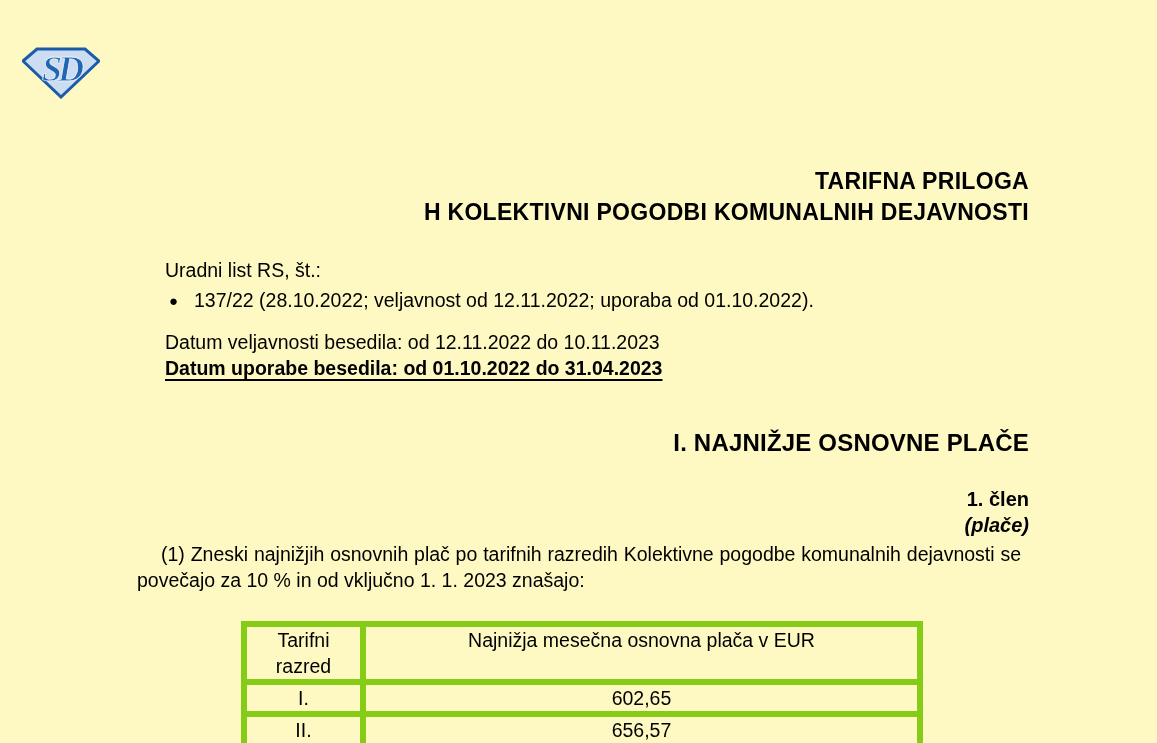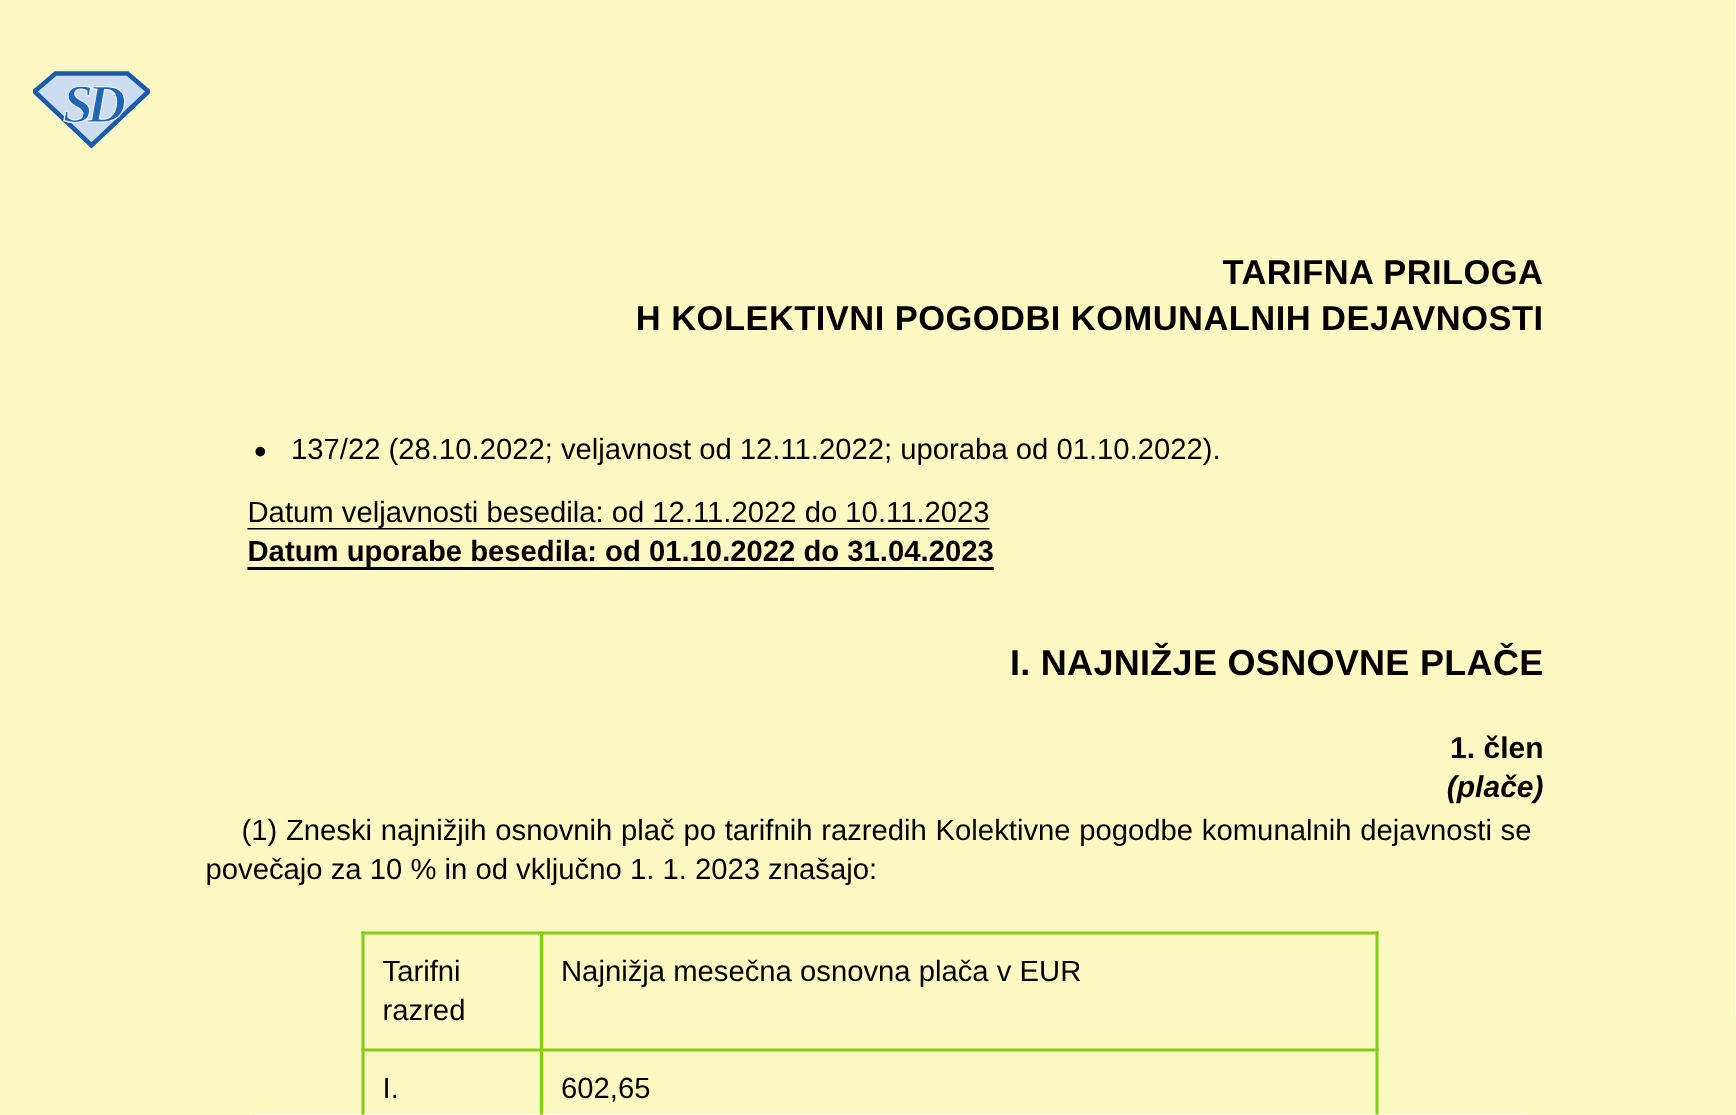--- a/index.html
+++ b/index.html
@@ -17,44 +17,44 @@
   .center-block { position:absolute; left:137px; width:892px; text-align:right; }
 
   .doc-title { top:166px; font-size:23px; font-weight:bold; line-height:31px; letter-spacing:0.3px; }
 
   .body-line { position:absolute; left:165px; font-size:19.5px; line-height:24px; white-space:nowrap; }
   .ref-label { top:258px; }
 
   .ref-item { top:288px; left:169px; }
   .ref-item .marker { display:inline-block; width:25px; font-size:15px; vertical-align:1px; }
 
-  .validity-1 { top:330px; text-decoration:underline; text-underline-offset:4px; }
+  .validity-1 { top:330px; text-underline-offset:4px; }
   .validity-2 { top:356px; font-weight:bold; text-decoration:underline; text-underline-offset:4px; text-decoration-thickness:2px; }
 
   .section-heading { top:430px; font-size:24px; font-weight:bold; line-height:26px; letter-spacing:0.2px; }
   .article-no { top:486px; font-size:20px; font-weight:bold; line-height:26px; }
   .article-sub { top:512px; font-size:20px; font-weight:bold; line-height:26px;font-style:italic; }
 
   .paragraph {
     position:absolute; left:137px; top:541px; width:884px;
     font-size:19.5px; line-height:26px;
     text-align:justify; text-indent:24px;
   }
 
   .salary-table-wrap { position:absolute; left:241px; top:621px; }
   table.salary-table {
     border-collapse:collapse;
     font-size:19.5px;
   }
   table.salary-table th, table.salary-table td {
-    border:2px solid #84cc16;
-    text-align:left;
+    border:6px solid #84cc16;
+    text-align:center;
     font-weight:normal;
     vertical-align:middle;
-    padding:12px;
+    padding:0;
   }
   table.salary-table th { height:52px; vertical-align:top; line-height:26px; }
   table.salary-table td { height:26px; line-height:26px; }
   .col-class { width:119px; }
   .col-value { width:557px; }
   .wrap-narrow { display:inline-block; max-width:72px; }
 </style>
 </head>
 <body>
 
@@ -65,20 +65,21 @@
       <polygon points="1,14 15,2 63,2 77,14 39,50" fill="#cdddf1" stroke="#1a5caa" stroke-width="3" stroke-linejoin="miter"></polygon>
       <text x="39" y="34" text-anchor="middle" font-family="Liberation Serif, serif" font-size="36" font-weight="bold" font-style="italic" fill="#2166b2" stroke="#e9f1fb" stroke-width="0.8" letter-spacing="-4">SD</text>
     </svg>
   </div>
 
   <div class="center-block doc-title">
     <div>TARIFNA PRILOGA</div>
     <div>H KOLEKTIVNI POGODBI KOMUNALNIH DEJAVNOSTI</div>
   </div>
 
+  <div class="body-line ref-label">Uradni list RS, št.:</div>
 
   <div class="body-line ref-item">
     <span class="marker">●</span><span>137/22 (28.10.2022; veljavnost od 12.11.2022; uporaba od 01.10.2022).</span>
   </div>
 
   <div class="body-line validity-1">Datum veljavnosti besedila: od 12.11.2022 do 10.11.2023</div>
   <div class="body-line validity-2">Datum uporabe besedila: od 01.10.2022 do 31.04.2023</div>
 
   <div class="center-block section-heading">I. NAJNIŽJE OSNOVNE PLAČE</div>
   <div class="center-block article-no">1. člen</div>

